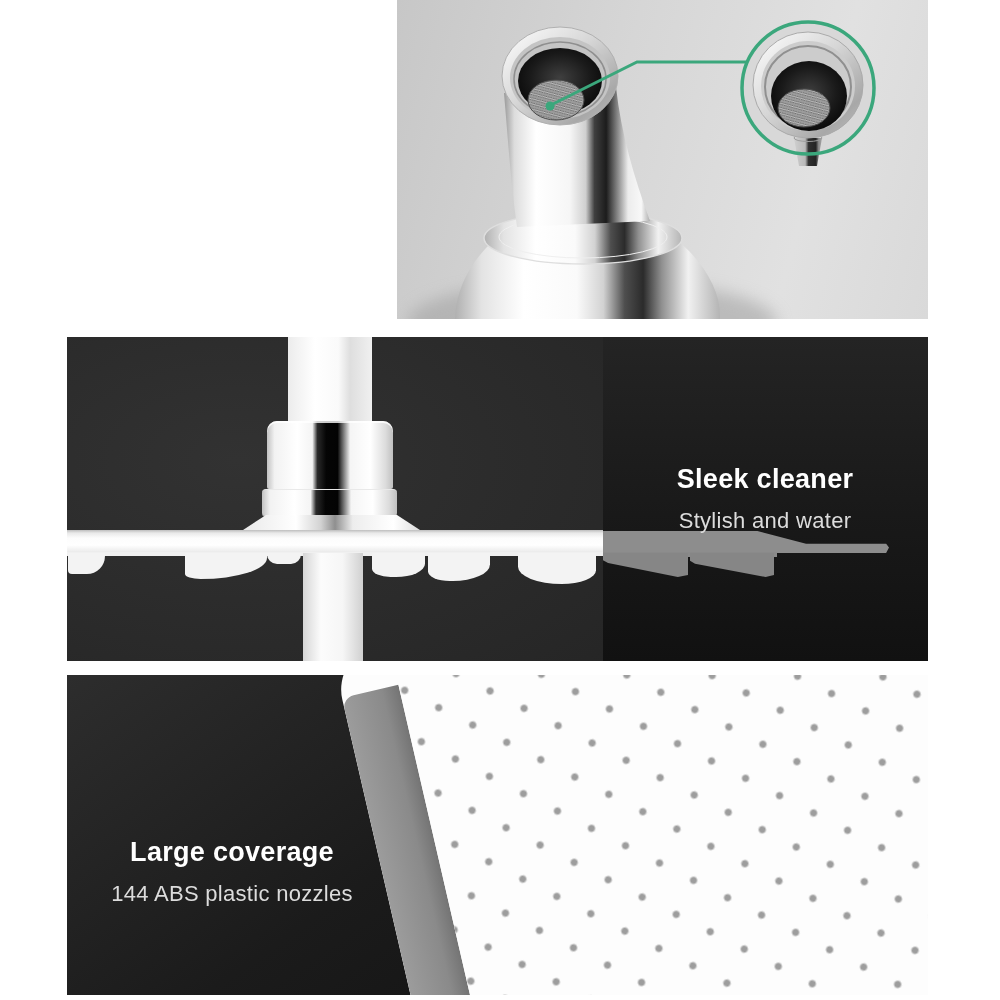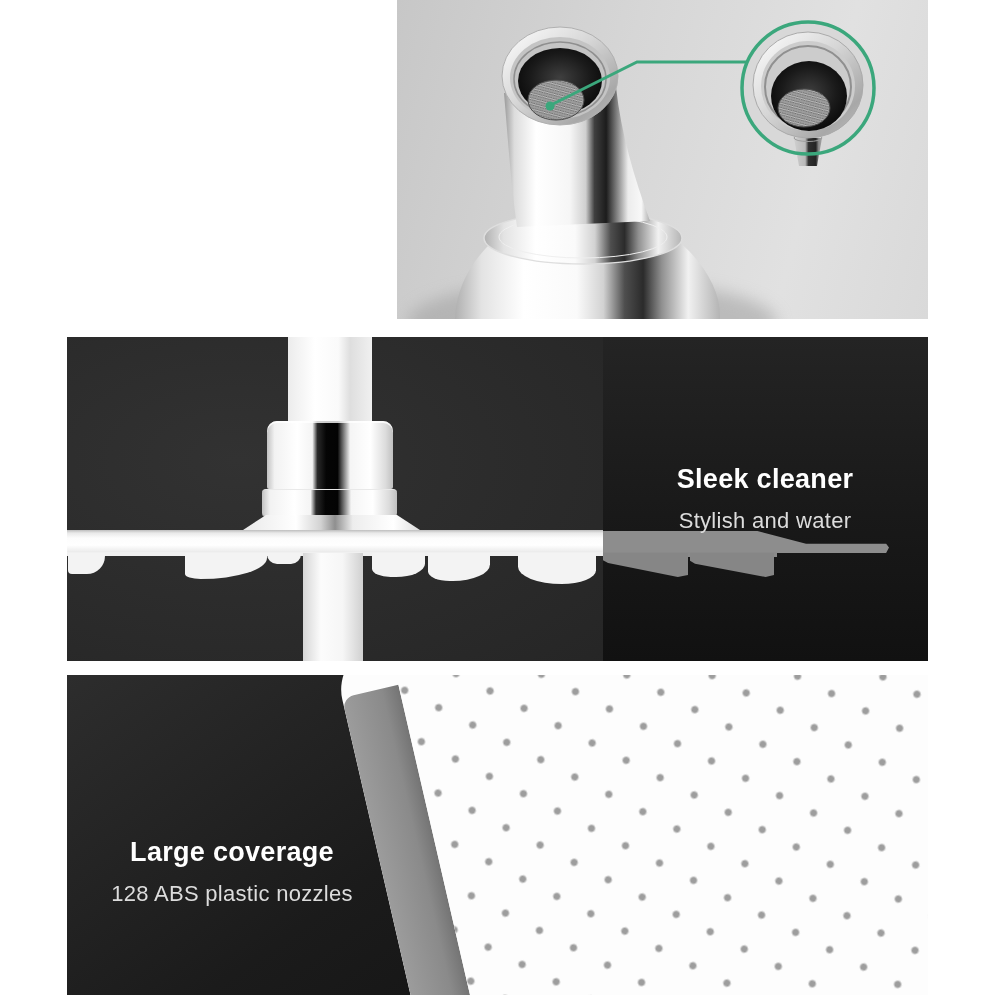--- a/index.html
+++ b/index.html
@@ -212,17 +212,17 @@
   <section class="panel p3">
     <div class="p3-bg"></div>
     <div class="p3-plate">
       <div class="p3-band"></div>
       <div class="p3-face">
         <div class="p3-dots"></div>
       </div>
     </div>
     <div class="text-block tb3">
       <p class="heading">Large coverage</p>
-      <p class="subheading">128 ABS plastic nozzles</p>
+      <p class="subheading">144 ABS plastic nozzles</p>
     </div>
   </section>
 
 </div>
 
 </body></html>

